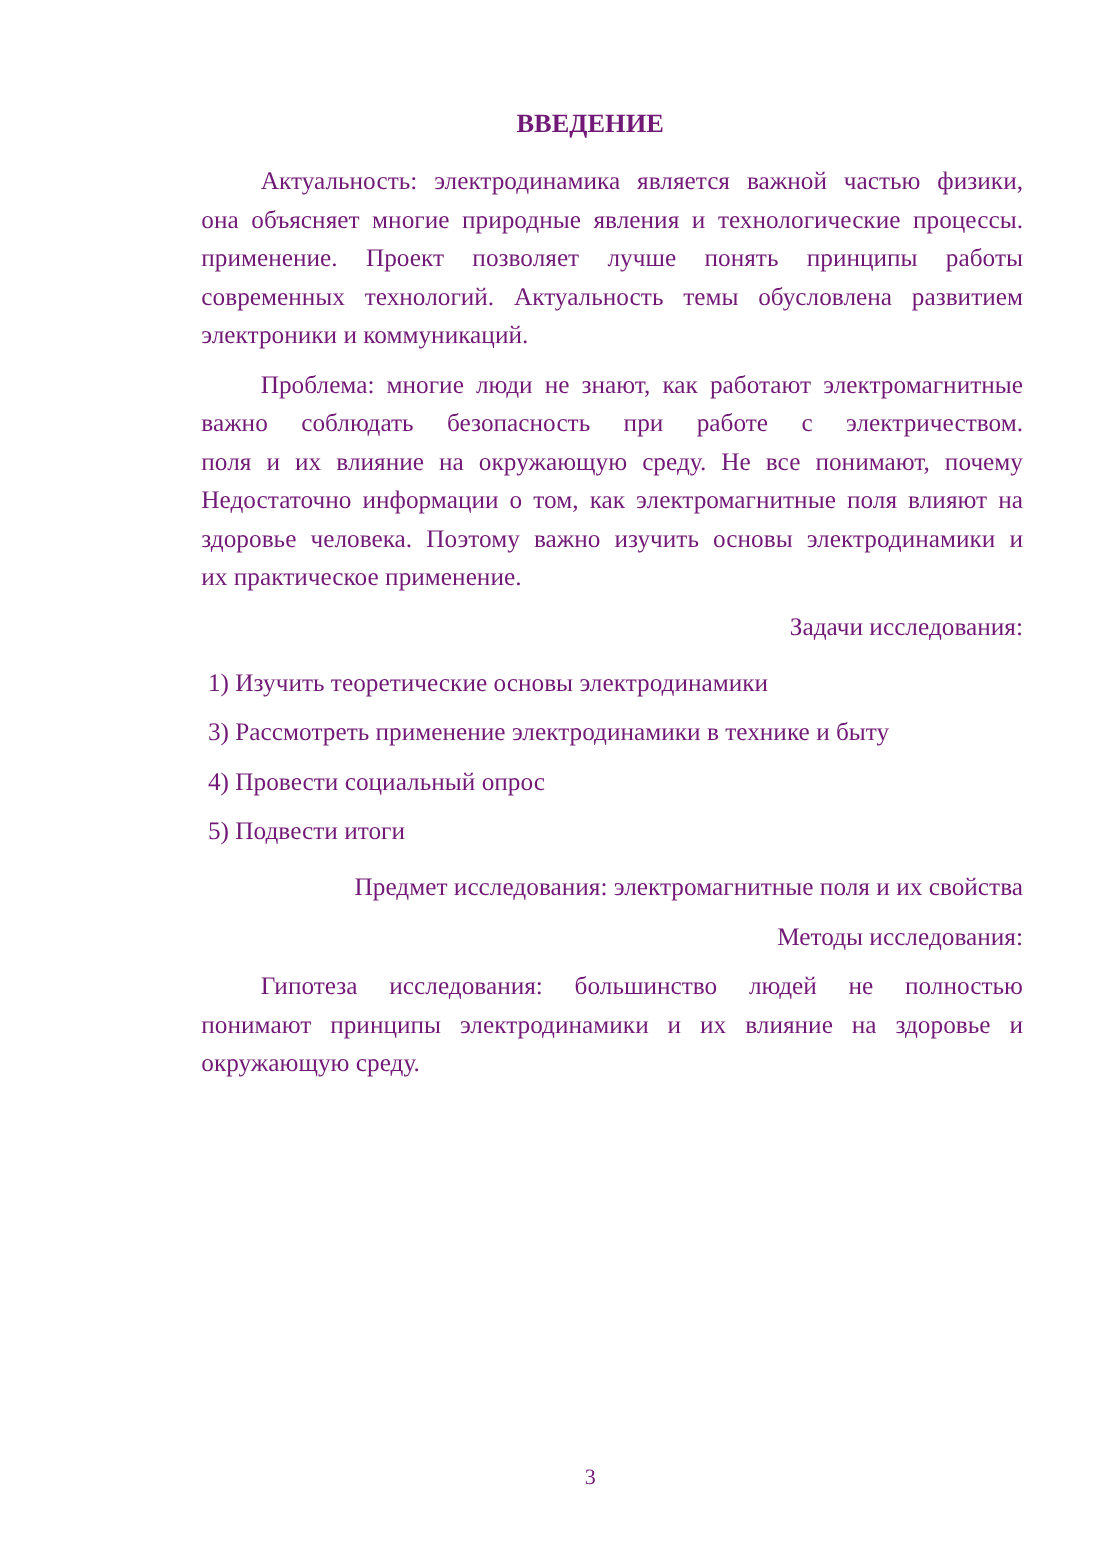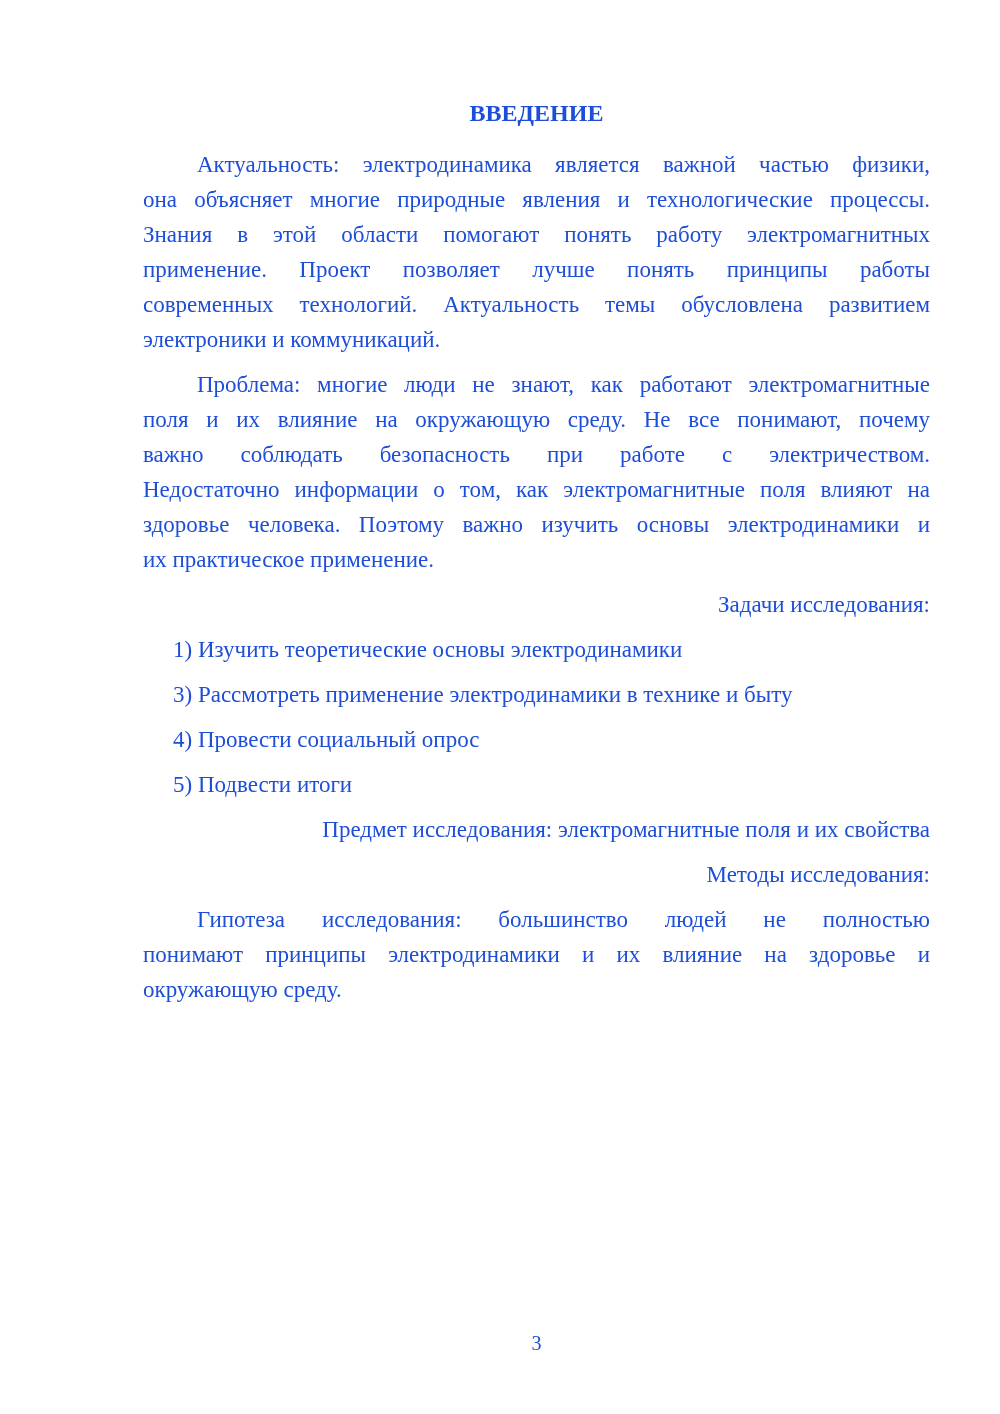--- a/index.html
+++ b/index.html
@@ -5,21 +5,21 @@
   html, body {
     margin: 0;
     padding: 0;
     background: #ffffff;
   }
   .page {
     position: relative;
     width: 1000px;
     height: 1414px;
     background: #ffffff;
-    color: #1d4ed8;
+    color: #701a75;
     font-family: "Liberation Serif", "DejaVu Serif", serif;
     overflow: hidden;
   }
   .content {
     position: absolute;
     left: 143px;
     top: 0;
     width: 787px;
   }
   .doc-title {
@@ -31,32 +31,33 @@
   }
   .paragraph {
     margin: 0 0 10px 0;
   }
   .line {
     font-size: 23px;
     line-height: 35px;
     height: 35px;
     white-space: normal;
     text-align: left;
+    margin-left: 40px;
   }
   .line.justify {
     text-align: justify;
     text-align-last: justify;
     text-justify: inter-word;
   }
   .line.first {
     text-indent: 54px;
     text-align: right;
   }
   .list-block {
-    margin: 0;
+    margin: 16px;
   }
   .list-item {
     font-size: 23px;
     line-height: 35px;
     height: 35px;
     padding-left: 30px;
     margin: 0 0 10px 0;
   }
   .page-number {
     position: absolute;
@@ -71,29 +72,28 @@
 </head>
 <body>
 
 <div class="page">
   <div class="content">
     <h1 class="doc-title">ВВЕДЕНИЕ</h1>
     <div id="blocks">
         <div class="paragraph">
           <div class="line first justify">Актуальность: электродинамика является важной частью физики,</div>
           <div class="line justify">она объясняет многие природные явления и технологические процессы.</div>
-          <div class="line justify">Знания в этой области помогают понять работу электромагнитных</div>
           <div class="line justify">применение. Проект позволяет лучше понять принципы работы</div>
           <div class="line justify">современных технологий. Актуальность темы обусловлена развитием</div>
           <div class="line">электроники и коммуникаций.</div>
         </div>
         <div class="paragraph">
           <div class="line first justify">Проблема: многие люди не знают, как работают электромагнитные</div>
+          <div class="line justify">важно соблюдать безопасность при работе с электричеством.</div>
           <div class="line justify">поля и их влияние на окружающую среду. Не все понимают, почему</div>
-          <div class="line justify">важно соблюдать безопасность при работе с электричеством.</div>
           <div class="line justify">Недостаточно информации о том, как электромагнитные поля влияют на</div>
           <div class="line justify">здоровье человека. Поэтому важно изучить основы электродинамики и</div>
           <div class="line">их практическое применение.</div>
         </div>
         <div class="paragraph">
           <div class="line first">Задачи исследования:</div>
         </div>
         <div class="list-block">
           <div class="list-item">1) Изучить теоретические основы электродинамики</div>
           <div class="list-item">3) Рассмотреть применение электродинамики в технике и быту</div>

